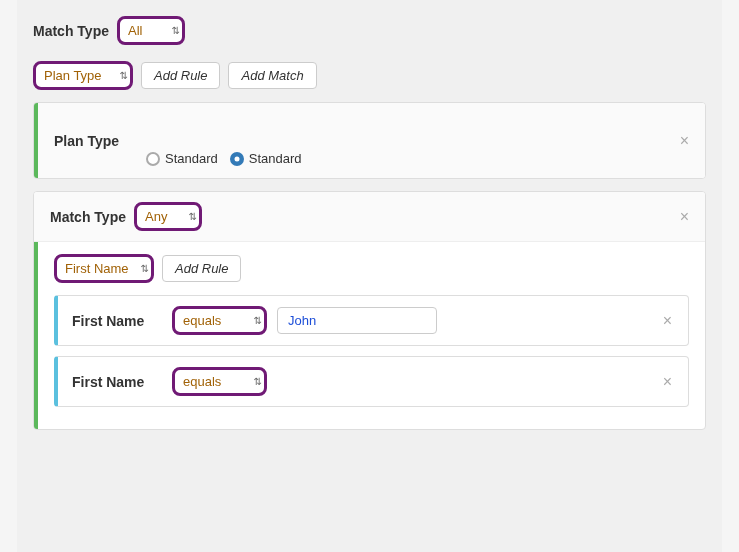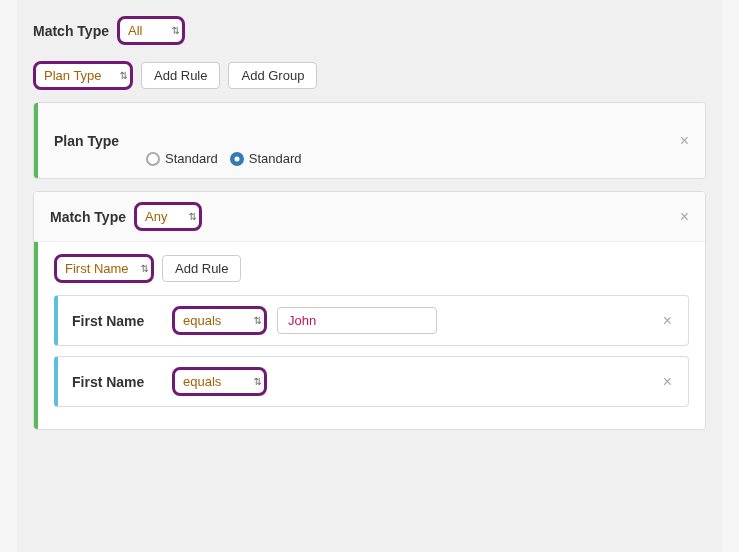--- a/index.html
+++ b/index.html
@@ -62,20 +62,21 @@
       margin-bottom: 12px;
     }
     .btn {
       background: #fff;
       border: 1px solid #ccc;
       border-radius: 4px;
       padding: 5px 12px;
       font-size: 13px;
       cursor: pointer;
       color: #333;
+      font-style: italic;
     }
     
     .card {
       background: #fff;
       border: 1px solid #ddd;
       border-radius: 4px;
       margin-bottom: 12px;
       overflow: hidden;
     }
     
@@ -160,21 +161,21 @@
     .rule-row .rule-label {
       font-weight: 600;
       min-width: 90px;
     }
     .rule-row input[type="text"] {
       border: 1px solid #ccc;
       border-radius: 4px;
       padding: 5px 10px;
       font-size: 13px;
       width: 160px;
-      color: #be185d;
+      color: #1d4ed8;
     }
     .radio-filled {
       width: 14px;
       height: 14px;
       border-radius: 50%;
       border: 2px solid #337ab7;
       background: #337ab7;
       display: inline-block;
       position: relative;
     }
@@ -216,21 +217,21 @@
 
   <div class="rule-add-row">
     <div class="select-wrapper">
       <select>
         <option>Plan Type</option>
         <option>First Name</option>
         <option>Last Name</option>
       </select>
     </div>
     <button class="btn">Add Rule</button>
-    <button class="btn">Add Group</button>
+    <button class="btn">Add Match</button>
   </div>
 
   <div class="card">
     <div class="plan-type-rule">
       <span class="rule-label">Plan Type</span>
       <div class="radio-group">
         <label class="radio-option">
           <span class="radio-empty"></span>
           <span>Standard</span>
         </label>

